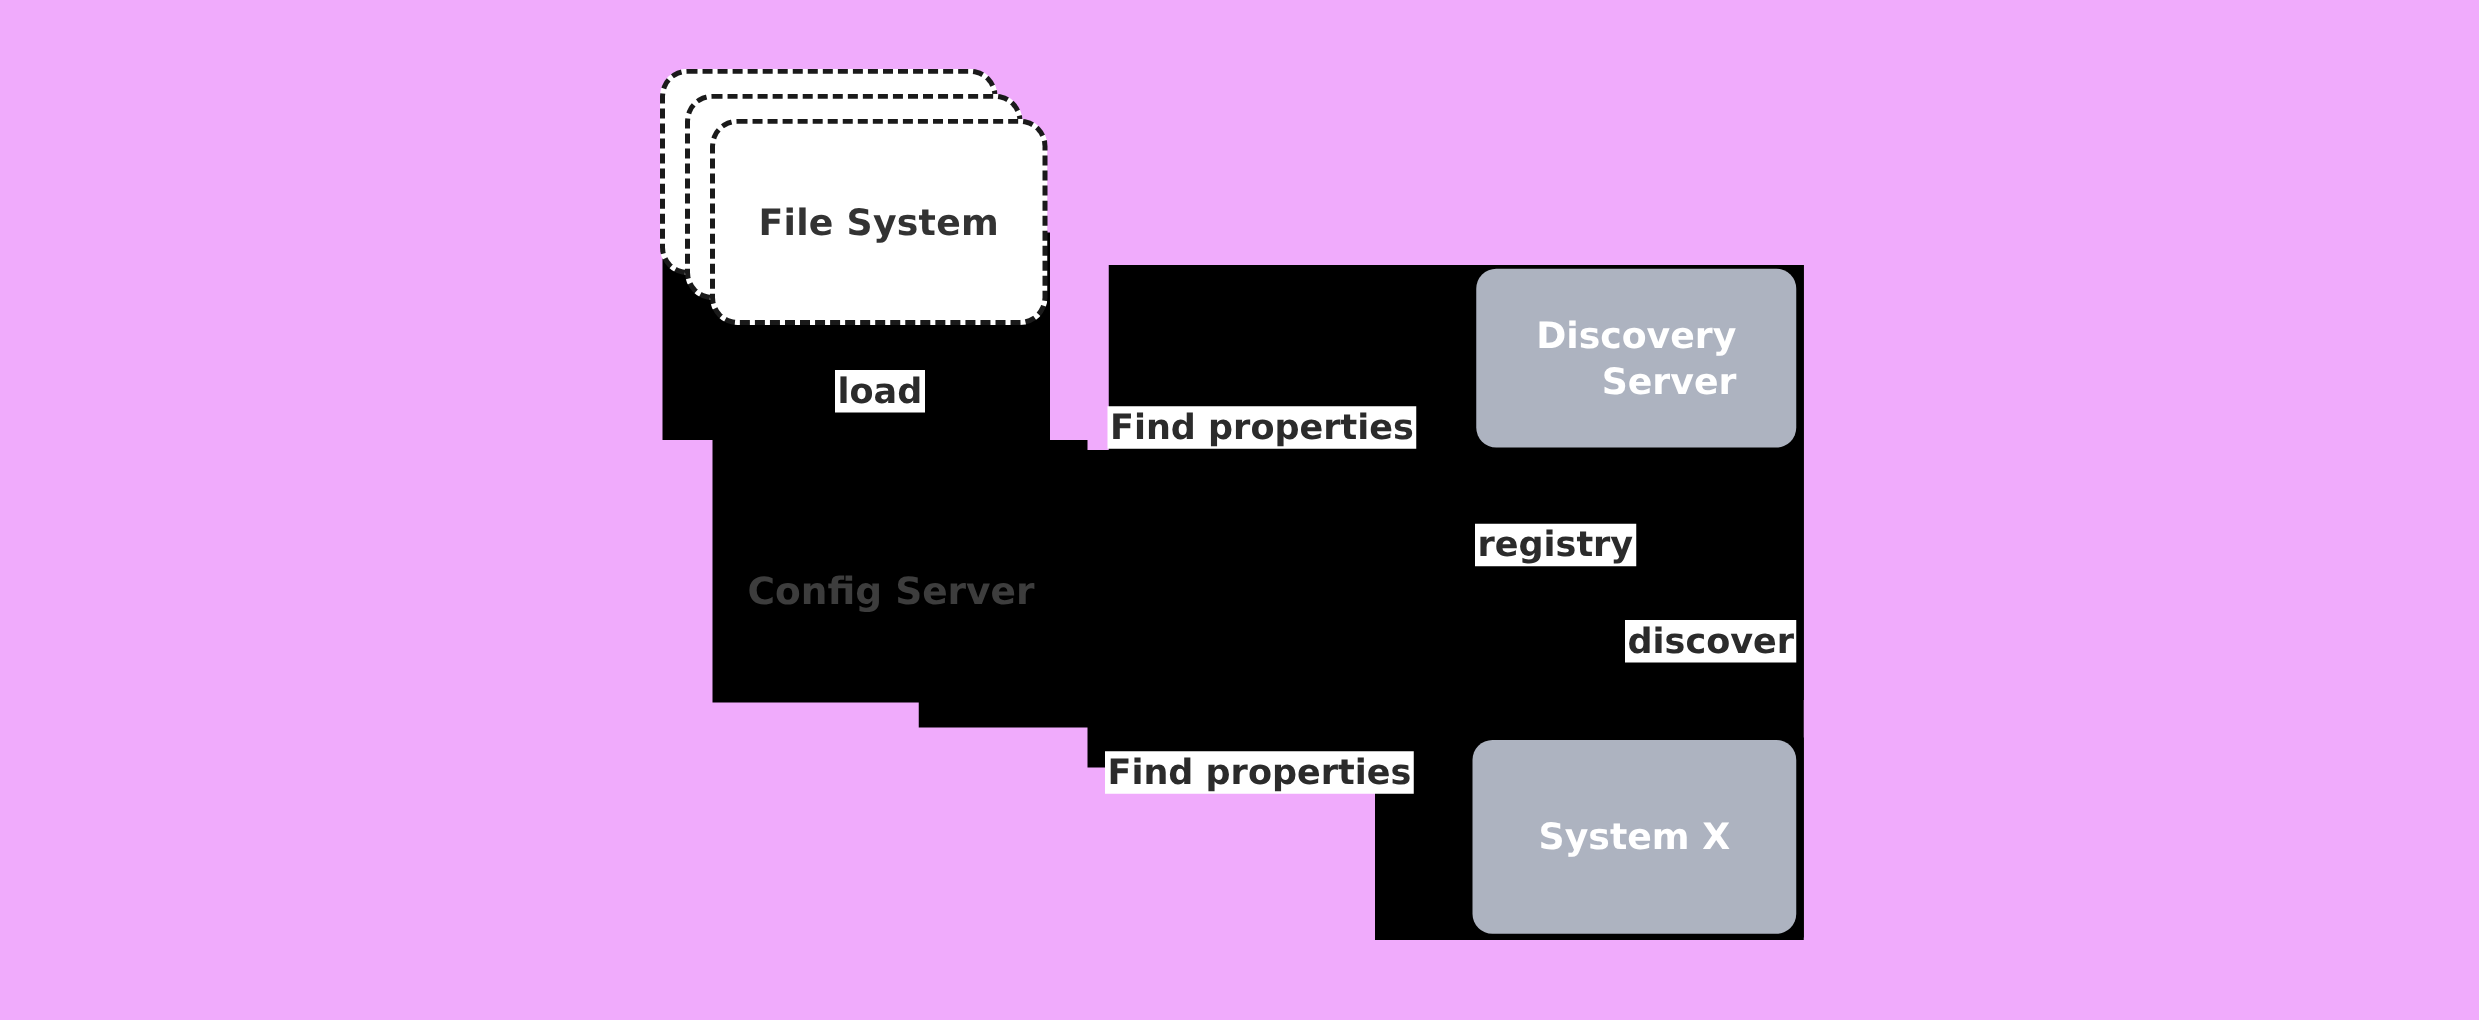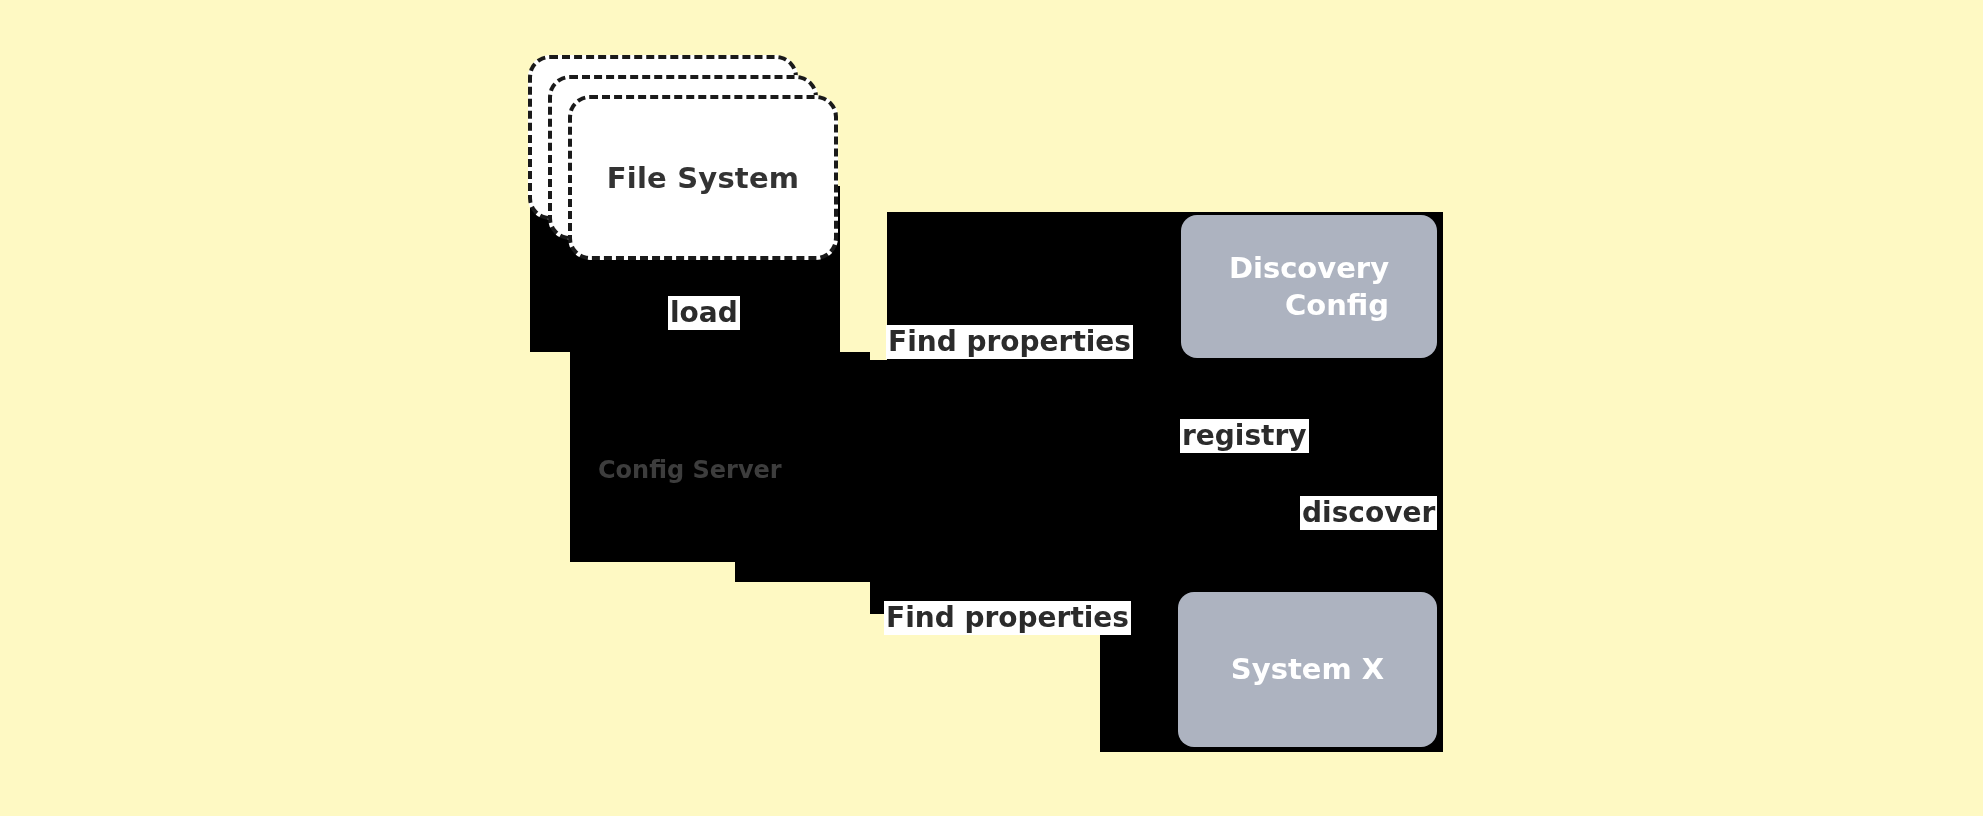--- a/index.html
+++ b/index.html
@@ -14,21 +14,21 @@
     overflow: hidden;
     font-family: "DejaVu Sans", "Liberation Sans", sans-serif;
   }
 
   #canvas {
     position: absolute;
     left: 0;
     top: 0;
     width: 1983px;
     height: 816px;
-    background: #fef9c3;
+    background: #f0abfc;
   }
 
   
   .blob {
     position: absolute;
     background: #000000;
   }
 
   
   .fs-stack {
@@ -90,21 +90,21 @@
     line-height: 1.0;
     padding: 3px 2px;
     white-space: nowrap;
   }
 
   
   .config-caption {
     position: absolute;
     left: 598px;
     top: 456px;
-    font-size: 24px;
+    font-size: 30px;
     font-weight: bold;
     color: #3d3d3d;
     white-space: nowrap;
   }
 </style>
 </head>
 <body>
 
 <div id="canvas">
 
@@ -128,21 +128,21 @@
   <div class="fs-stack">
     <div class="fs-card c1"></div>
     <div class="fs-card c2"></div>
     <div class="fs-card c3"></div>
     <div class="fs-label">File System</div>
   </div>
 
   <div class="svc-box" style="left:1181px; top:215px; width:256px; height:143px;">
     <div>
       <span class="line">Discovery</span>
-      <span class="line">Config</span>
+      <span class="line">Server</span>
     </div>
   </div>
 
   <div class="svc-box" style="left:1178px; top:592px; width:259px; height:155px;">
     <div>
       <span class="line">System X</span>
     </div>
   </div>
 
   <div class="config-caption">Config Server</div>

